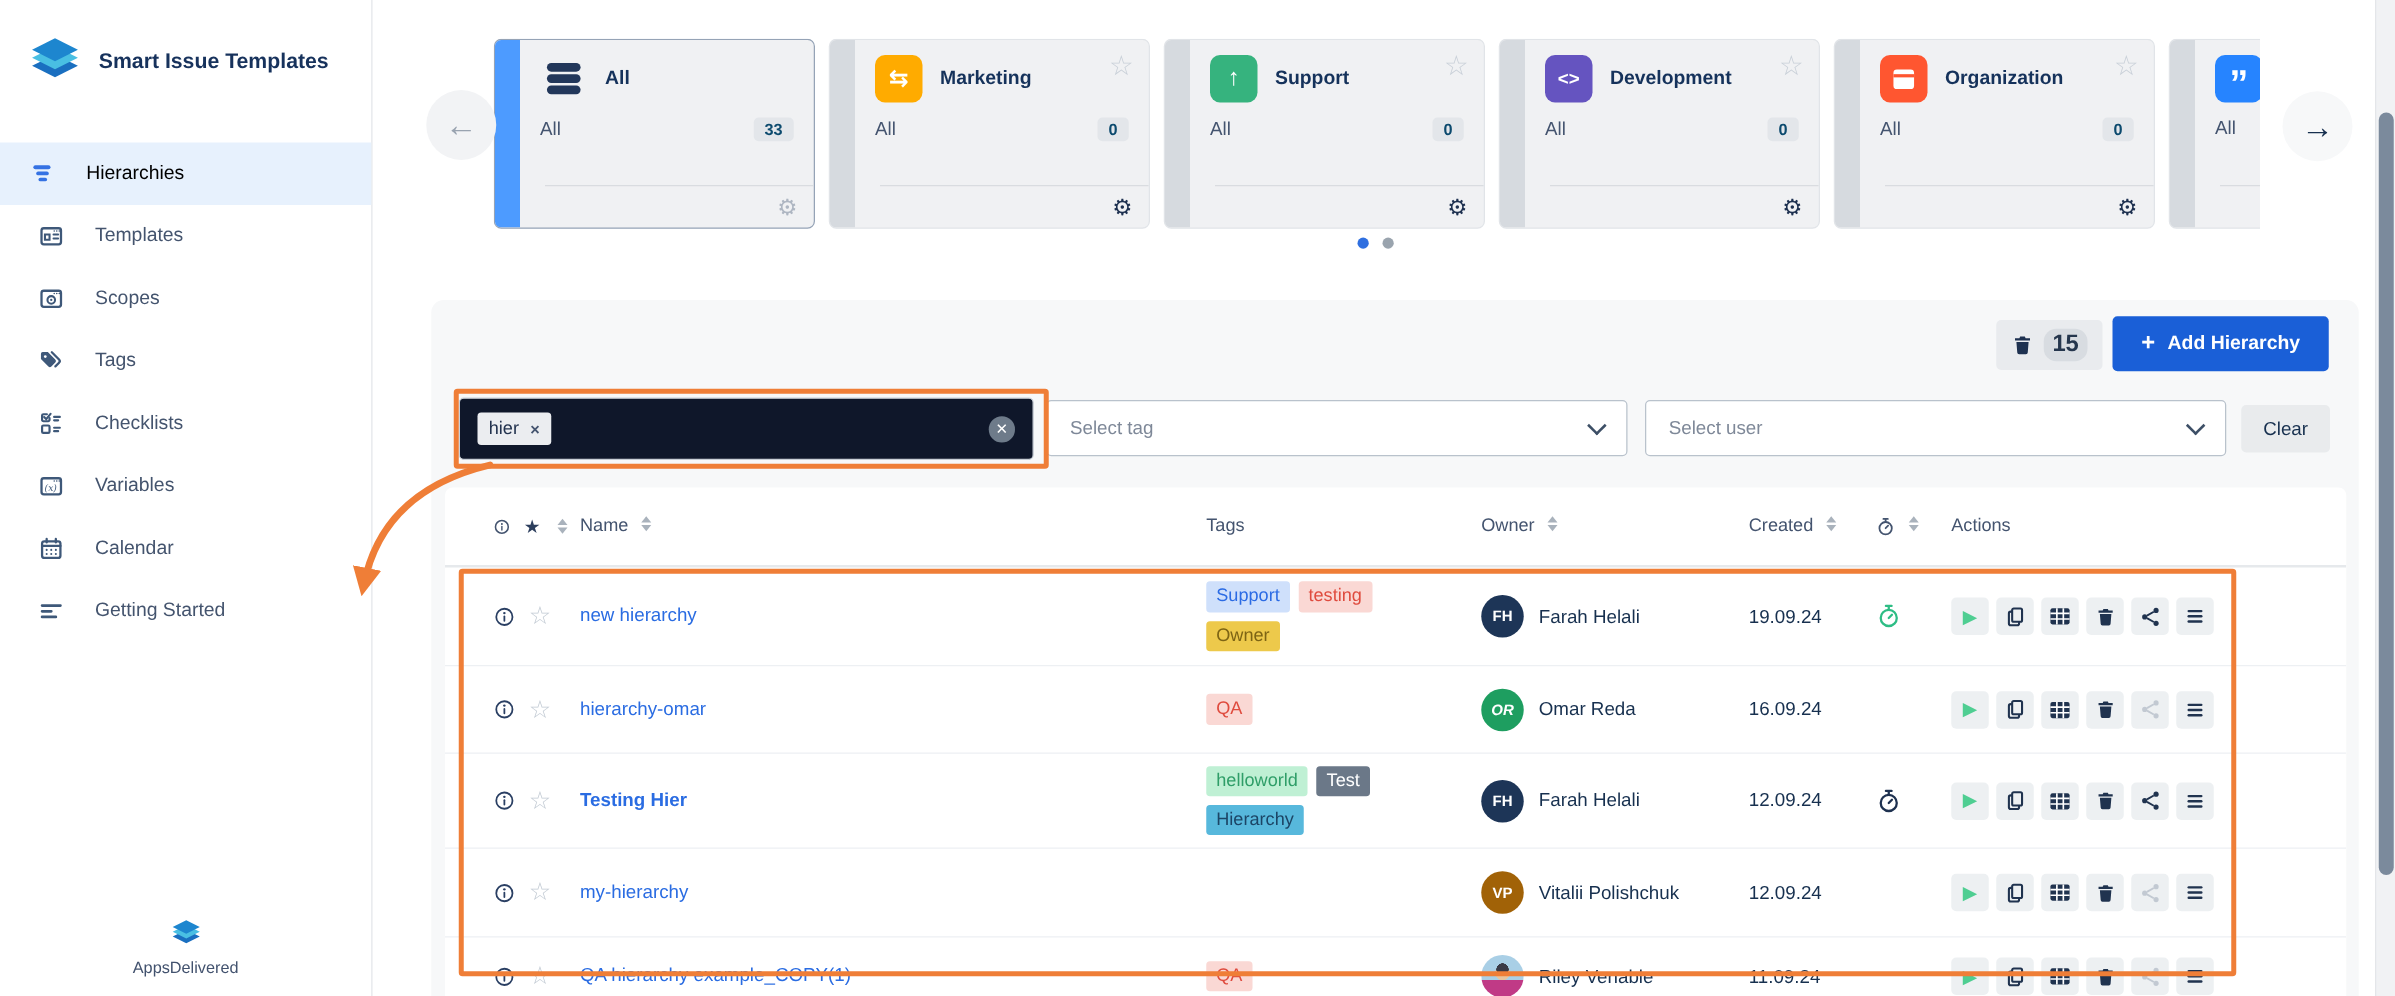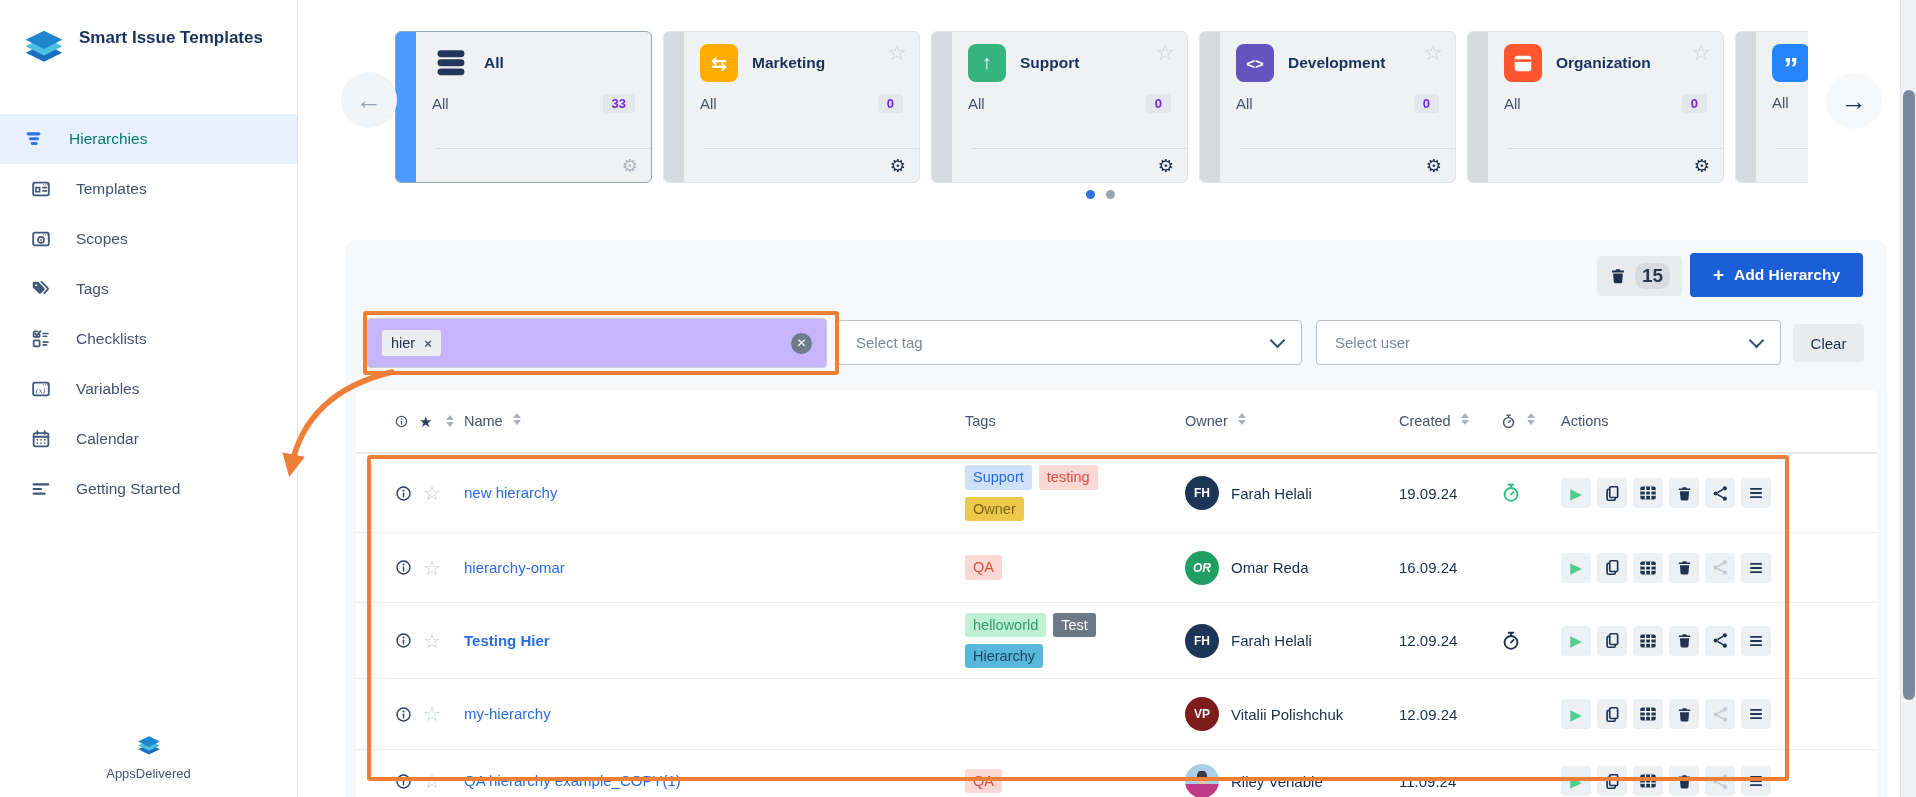--- a/index.html
+++ b/index.html
@@ -2,27 +2,27 @@
 <html><head>
 <meta charset="utf-8">
 <style>
   html,body{margin:0;padding:0;}
   body{width:1916px;height:797px;overflow:hidden;position:relative;background:#fff;
        font-family:"Liberation Sans","DejaVu Sans",sans-serif;color:#17304F;}
   svg{display:block}
   
   #sidebar{position:absolute;left:0;top:0;width:297px;height:797px;background:#fff;
            border-right:1px solid #E3E6EA;z-index:5;}
-  .logo-row{display:flex;gap:13px;padding:28px 0 0 22px;}
+  .logo-row{display:flex;align-items:center;gap:13px;padding:28px 0 0 22px;}
   .logo-title{font-size:17px;font-weight:bold;color:#17325C;}
   nav{margin-top:44px;}
   .nav-item{display:flex;align-items:center;gap:24px;height:50px;padding-left:30px;
             font-size:15.5px;color:#44546E;cursor:pointer;}
   .nav-item svg{flex-shrink:0;color:#3E5879;}
-  .nav-item.active{background:#E7F1FD;color:#0f766e;padding-left:23px;}
+  .nav-item.active{background:#E7F1FD;color:#000000;padding-left:23px;}
   .nav-item.active svg{color:#3572E3;}
   .brand{position:absolute;bottom:16px;left:0;width:100%;display:flex;flex-direction:column;
          align-items:center;gap:7px;}
   .brand-label{font-size:13px;color:#42526E;}
   
   .nav-arrow{position:absolute;width:56px;height:56px;border-radius:50%;display:flex;
              align-items:center;justify-content:center;font-size:26px;cursor:pointer;z-index:4;}
   #carousel-prev{left:341px;top:72px;background:#F2F3F5;color:#99A3B0;}
   #carousel-next{left:1826px;top:73px;background:#F7F8F9;color:#17304F;font-weight:bold;}
   #cards-viewport{position:absolute;left:395px;top:31px;width:1413px;height:156px;
@@ -35,41 +35,41 @@
   .card-body{flex:1;position:relative;padding:12px 14px 0 16px;}
   .card-head{display:flex;align-items:center;gap:14px;}
   .icon-box{width:38px;height:38px;border-radius:8px;display:flex;align-items:center;
             justify-content:center;color:#fff;font-weight:bold;font-size:19px;}
   .icon-box.plain{background:transparent !important;}
   .card-title{font-size:15.5px;font-weight:bold;color:#15325B;}
   .card-star{position:absolute;top:8px;right:12px;font-size:22px;color:#C9D0D8;cursor:pointer;}
   .card-sub{display:flex;justify-content:space-between;align-items:center;margin-top:12px;
             color:#44546F;font-size:15px;padding-right:2px;}
   .count-badge{background:#E3E6EA;border-radius:4px;padding:2px 9px;font-size:13px;
-               font-weight:bold;color:#6d28d9;}
+               font-weight:bold;color:#0c4a6e;}
   .card-foot{position:absolute;left:20px;right:0;bottom:0;height:33px;border-top:1px solid #D9DCE0;
              display:flex;align-items:center;justify-content:flex-end;padding-right:13px;}
   .gear{font-size:18px;color:#1E3150;cursor:pointer;line-height:1;}
   .gear.light{color:#AEB6C2;}
   #dots{position:absolute;left:1086px;top:190px;display:flex;gap:11px;align-items:center;}
   .dot{width:9px;height:9px;border-radius:50%;background:#9AA4AE;cursor:pointer;}
   .dot.active{background:#2F6FE0;}
   
   #panel{position:absolute;left:345px;top:240px;width:1542px;height:557px;background:#F7F8F9;
          border-radius:10px 10px 0 0;}
   #trash-btn{position:absolute;top:16px;left:1252px;width:85px;height:40px;background:#E9EBEE;
              border-radius:4px;display:flex;align-items:center;justify-content:center;gap:8px;
              cursor:pointer;color:#1E3150;}
   .pill{background:#D8DCE1;border-radius:10px;padding:2px 7px;font-size:19px;font-weight:bold;
         color:#25364D;}
   #add-btn{position:absolute;top:13px;left:1345px;width:173px;height:44px;background:#1A5FD7;
            border-radius:4px;display:flex;align-items:center;justify-content:center;gap:10px;
            color:#fff;font-size:15.5px;font-weight:bold;cursor:pointer;}
   .plus{font-size:19px;font-weight:bold;}
-  #search-box{position:absolute;top:78px;left:22px;width:460px;height:50px;background:#c4b5fd;
+  #search-box{position:absolute;top:78px;left:22px;width:460px;height:50px;background:#0f172a;
               border:1px solid #C9CFD7;border-radius:4px;display:flex;align-items:center;
               padding:0 14px;box-sizing:border-box;cursor:text;}
   .chip{background:#EBEDF0;border-radius:3px;padding:5px 9px;font-size:14.5px;color:#22324E;
         display:flex;align-items:center;gap:9px;}
   .chip-x{font-weight:bold;font-size:13px;color:#44546F;cursor:pointer;}
   .clear-x{margin-left:auto;width:21px;height:21px;border-radius:50%;background:#6E7B8A;color:#fff;
            display:flex;align-items:center;justify-content:center;font-size:12px;font-weight:bold;
            cursor:pointer;}
   .select{position:absolute;top:80px;height:45px;width:465px;background:#fff;
           border:1px solid #B9C2CC;border-radius:4px;display:flex;align-items:center;
@@ -699,21 +699,21 @@
               <circle cx="12" cy="12" r="8.2" fill="none" stroke="#2A3F63" stroke-width="1.8"></circle>
               <circle cx="12" cy="8.2" r="1.25" fill="#2A3F63"></circle>
               <rect x="11.1" y="10.7" width="1.8" height="6.2" rx=".9" fill="#2A3F63"></rect>
             </svg>
           </span>
         <span class="row-star">☆</span>
       </div>
       <div><a class="name-link">my-hierarchy</a></div>
       <div class="tags-cell"></div>
       <div class="owner-cell">
-        <span class="avatar" style="background-color: #7f1d1d;">VP</span>
+        <span class="avatar" style="background-color: #a16207;">VP</span>
         <span>Vitalii Polishchuk</span>
       </div>
       <div class="created">12.09.24</div>
       <div class="timer tm-none">
         <svg width="22" height="22" viewBox="0 0 24 24" fill="none" stroke="currentColor" stroke-width="2" stroke-linecap="round">
             <circle cx="12" cy="13.5" r="7"></circle>
             <path d="M12 13.5l2.8-2.8 M9.5 3h5 M12 3v3.5"></path>
           </svg>
       </div>
       <div class="actions-cell">

